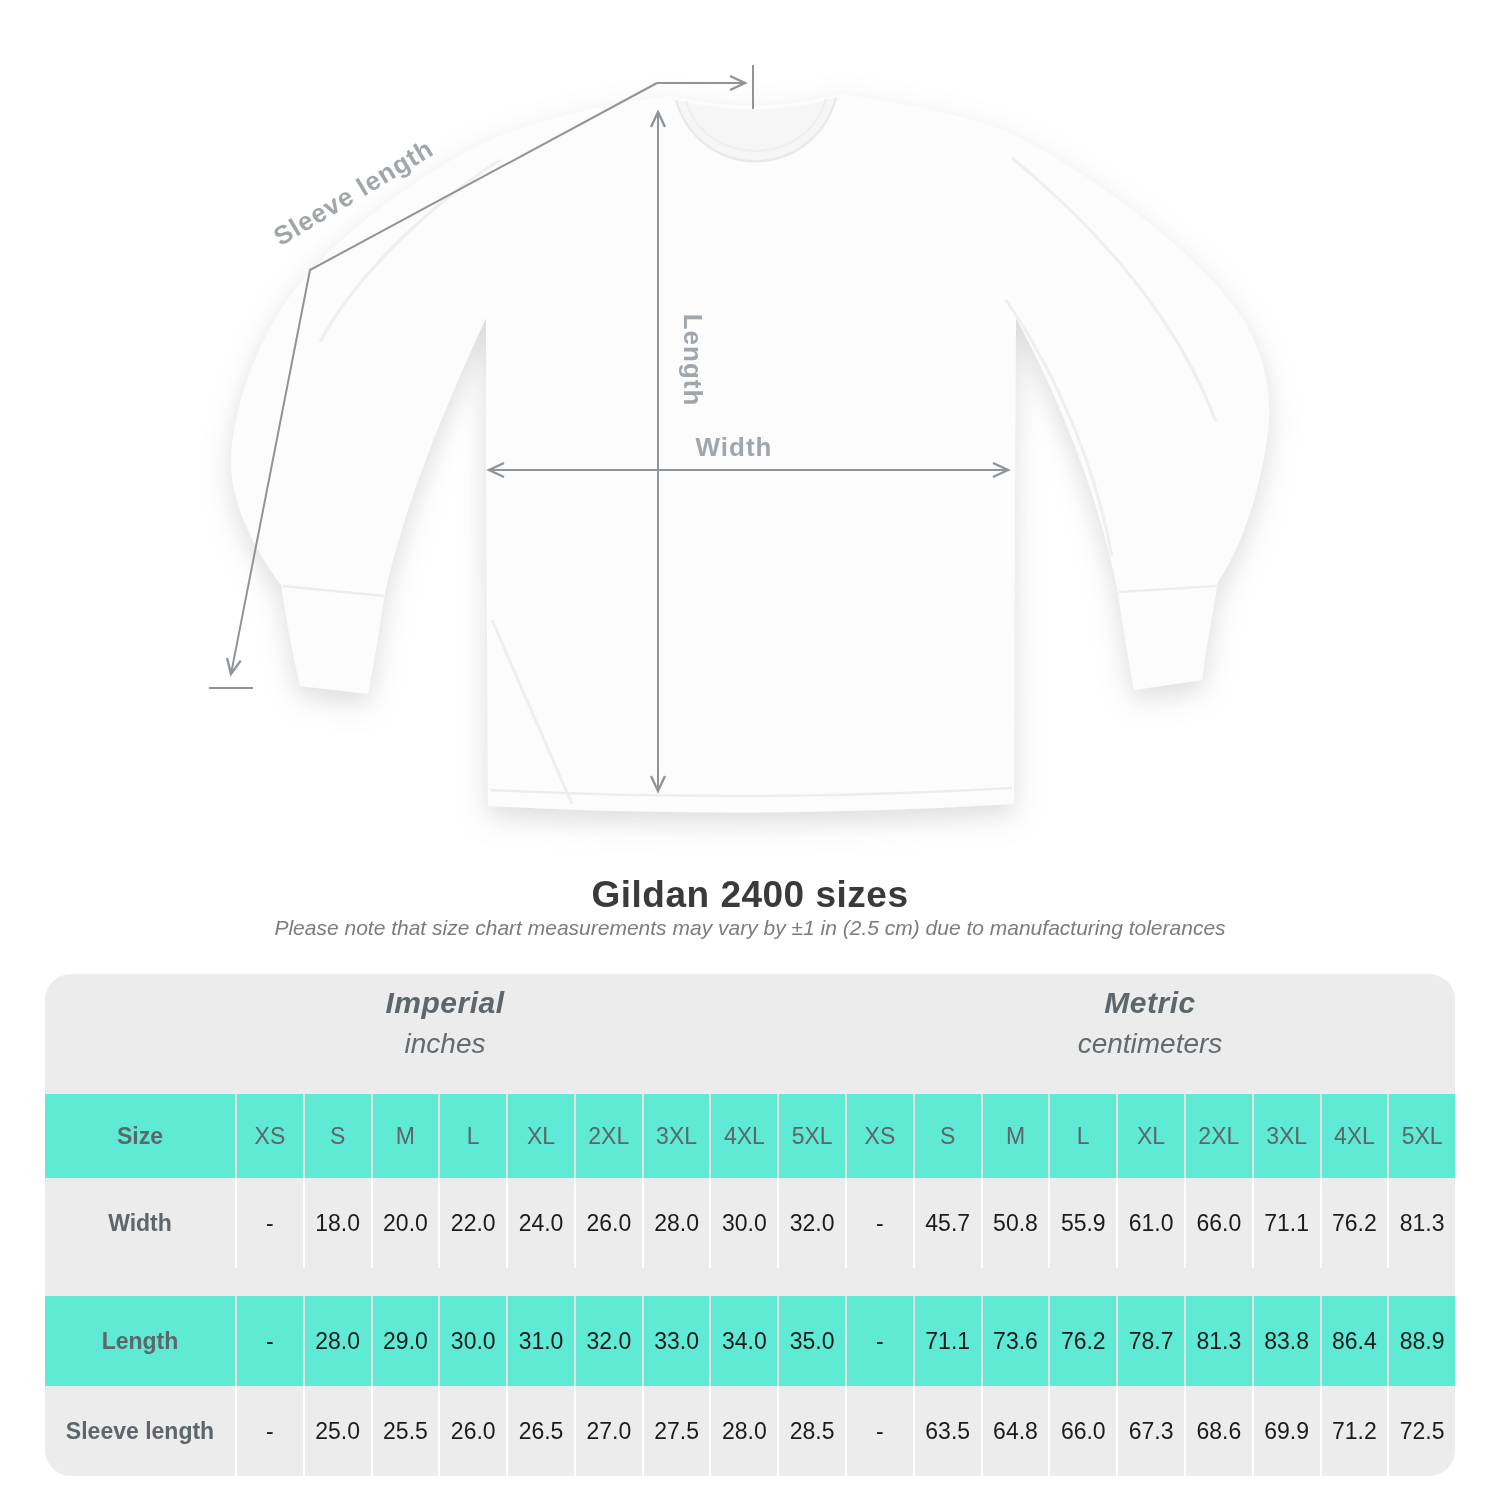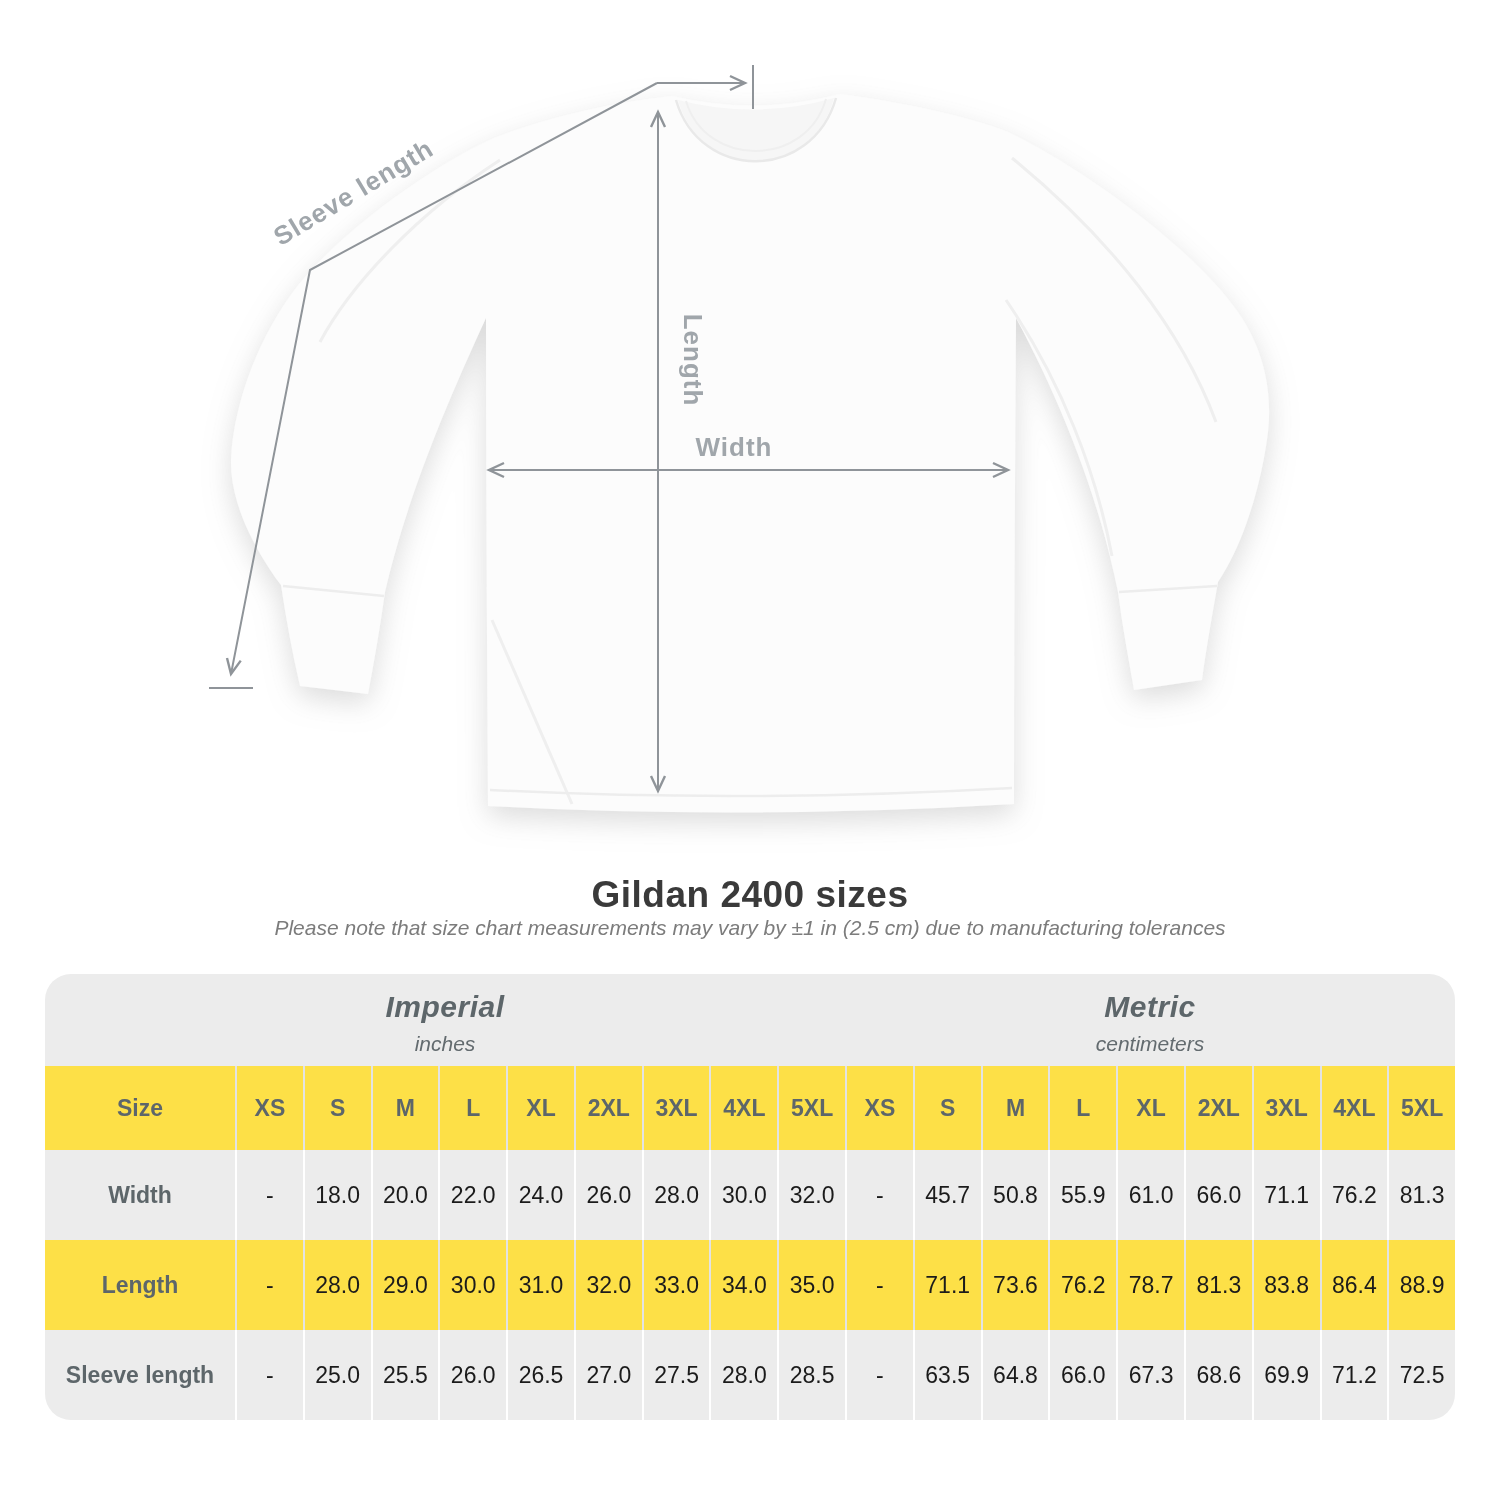--- a/index.html
+++ b/index.html
@@ -48,39 +48,39 @@
     padding-top: 6px;
   }
   .unit-group.imperial { flex: 0 0 800px; }
   .unit-group.metric   { flex: 1; }
   .unit-title {
     font-size: 30px; font-weight: bold; font-style: italic;
     color: #5d666a; letter-spacing: 0.5px;
   }
   .unit-sub {
     margin-top: 8px;
-    font-size: 21px; font-style: italic; color: #636b6f;
+    font-size: 28px; font-style: italic; color: #636b6f;
   }
 
   .row { display: flex; width: 100%; }
   .row .cell {
     flex: 1;
     display: flex; align-items: center; justify-content: center;
     font-size: 23px; color: #1b1b1b;
     white-space: nowrap;
   }
   .row .label-cell {
     flex: 0 0 190px;
     font-weight: bold; color: #5d666a;
   }
-  .row .h { font-weight: bold; color: #5d666a; }
+  .row .h { font-weight: normal; color: #5d666a; }
 
   .header-row { height: 84px; background: #ffffff; }
   .data-row   { height: 90px; }
-  .row-white  { background: #fde047; }
+  .row-white  { background: #5eead4; margin-top: 28px; }
   .row-gray   { background: transparent; }
 
   .row-white .cell + .cell { border-left: 2px solid #e3e3e3; }
   .row-gray  .cell + .cell { border-left: 2px solid #ffffff; }
 </style>
 </head>
 <body>
 
 <div class="page">
 

